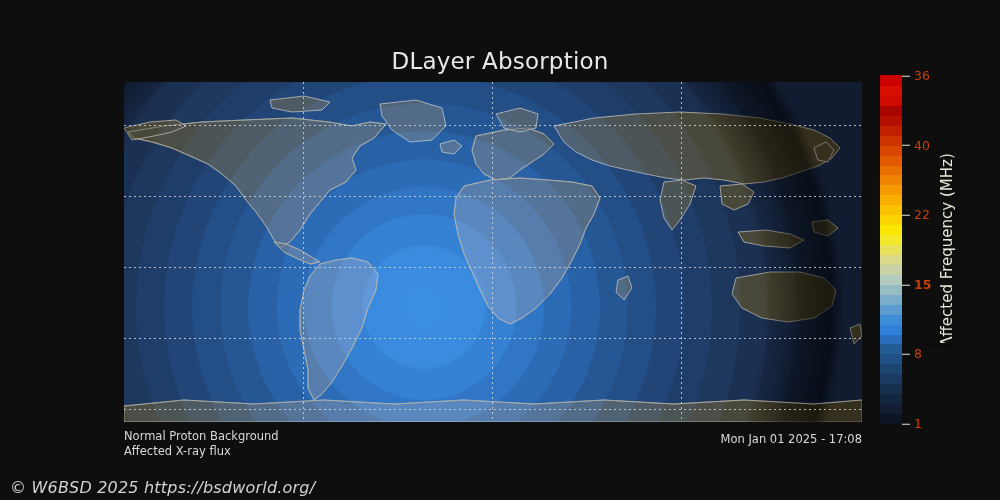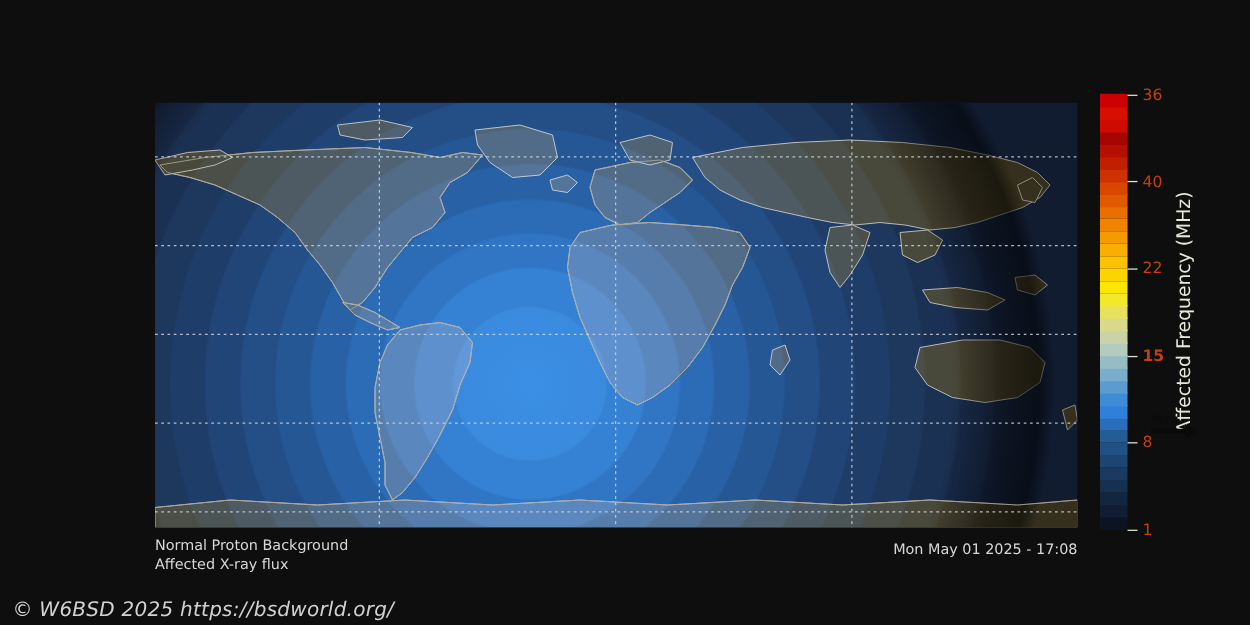--- a/index.html
+++ b/index.html
@@ -61,20 +61,21 @@
   .note-left{left:124px;top:429px;}
   .note-right{left:560px;top:432px;width:302px;text-align:right;}
   .footer{position:absolute;left:10px;top:478px;color:#d2d2d2;
     font-size:16px;font-style:italic;letter-spacing:.2px;}
 </style>
 </head>
 <body>
 
 <div id="root">
 
+  <div class="title">DLayer Absorption</div>
 
   <div class="map-wrap">
     <svg class="map-svg" viewBox="0 0 738 340" preserveAspectRatio="none">
       <defs>
         <radialGradient id="plume" cx="300" cy="225" r="390" gradientUnits="userSpaceOnUse">
           <stop offset="0.00" stop-color="#3086e0"></stop>
           <stop offset="0.155" stop-color="#2f80d8"></stop>
           <stop offset="0.160" stop-color="#2a76cb"></stop>
           <stop offset="0.235" stop-color="#2a76cb"></stop>
           <stop offset="0.240" stop-color="#256ABB"></stop>
@@ -276,17 +277,17 @@
 
   <div class="max-mark">
     <div class="max-lbl">Max</div>
     <div class="max-arrow"></div>
   </div>
 
   <div class="note note-left">
     <div>Normal Proton Background</div>
     <div>Affected X-ray flux</div>
   </div>
-  <div class="note note-right">Mon May 01 2025 - 17:08</div>
+  <div class="note note-right">Mon Jan 01 2025 - 17:08</div>
 
   <div class="footer">© W6BSD 2025 https://bsdworld.org/</div>
 
 </div>
 
 </body></html>

